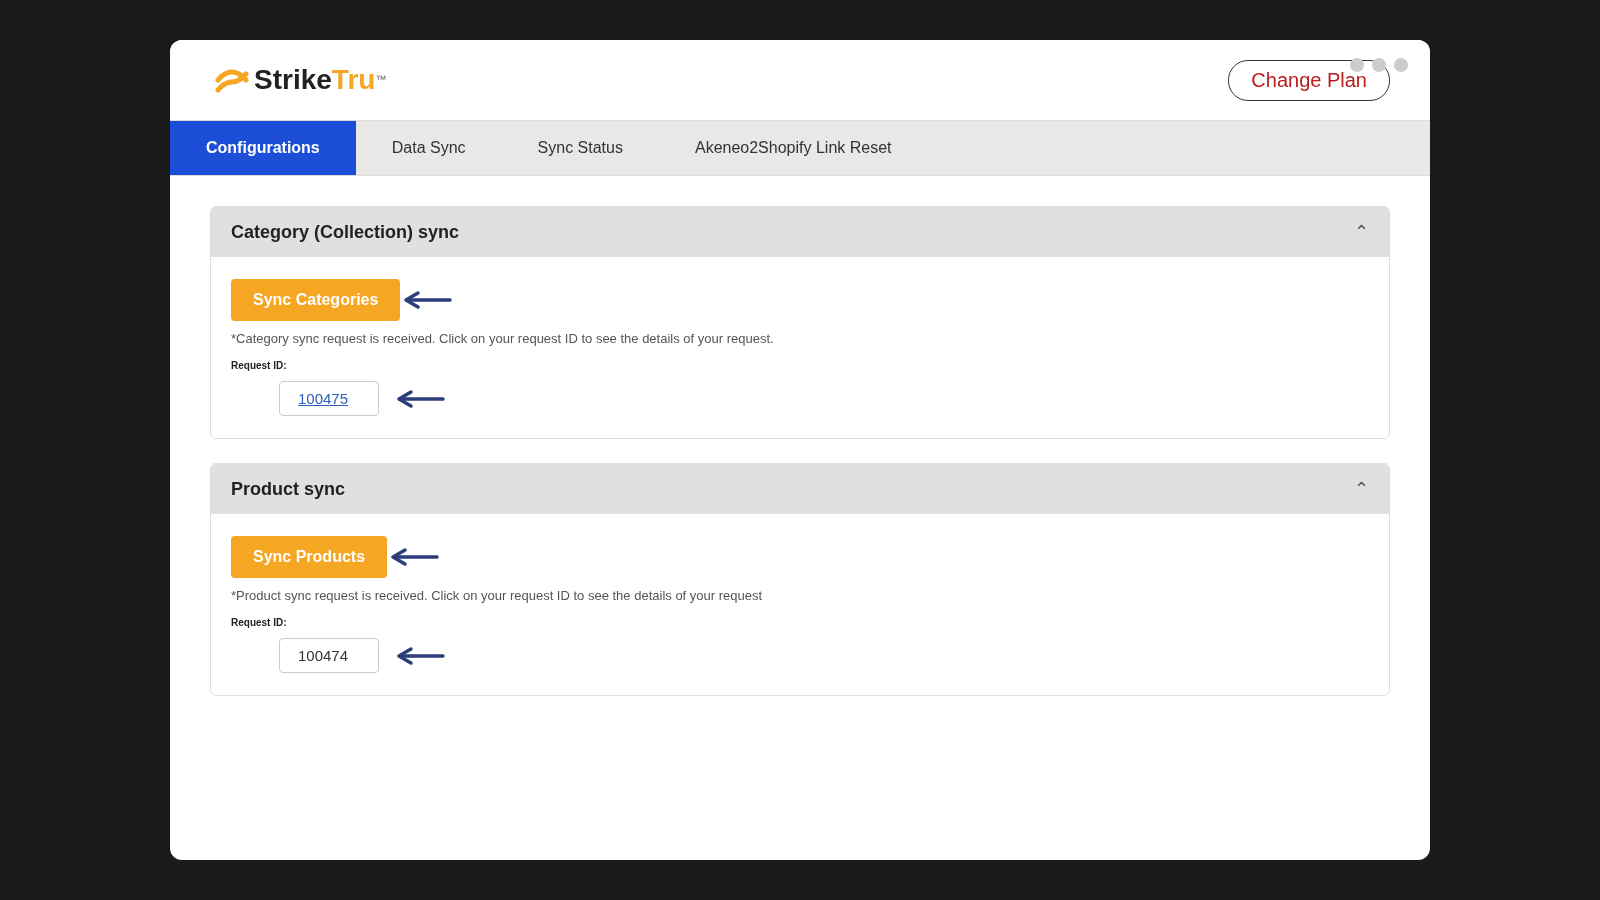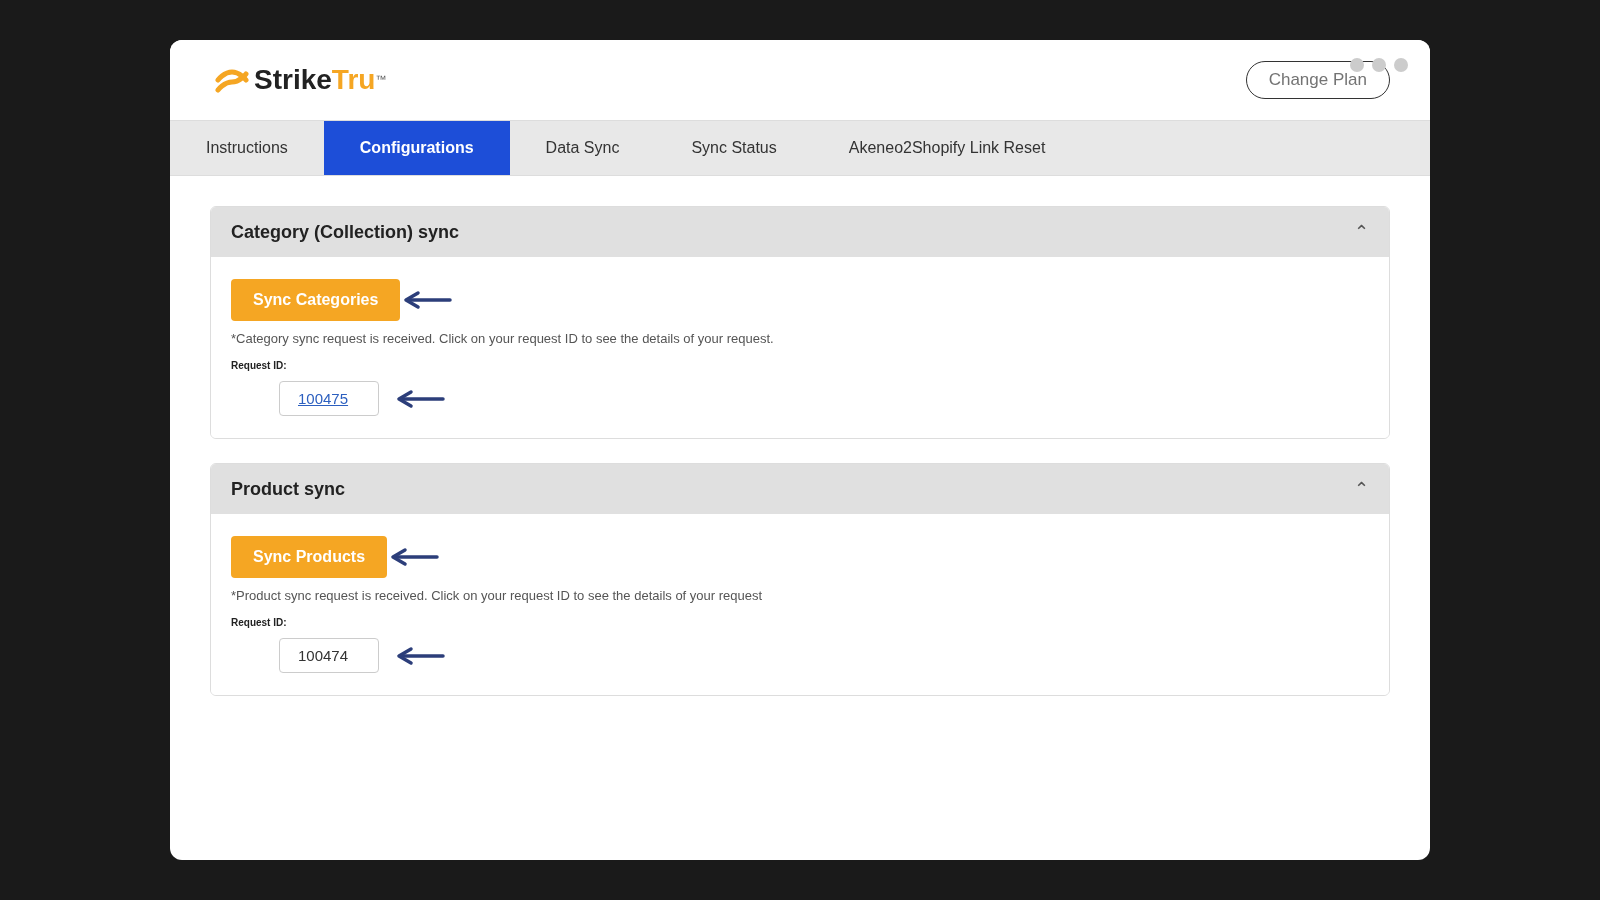--- a/index.html
+++ b/index.html
@@ -47,24 +47,24 @@
     }
     .logo-icon {
       width: 44px;
       height: 44px;
     }
     .change-plan-btn {
       border: 1.5px solid #333;
       background: #fff;
       padding: 8px 22px;
       border-radius: 20px;
-      font-size: 17px;
+      font-size: 20px;
       font-weight: 500;
       cursor: pointer;
-      color: #737373;
+      color: #b91c1c;
     }
     .tabs {
       display: flex;
       background: #e8e8e8;
       border-top: 1px solid #ddd;
       border-bottom: 1px solid #ddd;
     }
     .tab {
       padding: 18px 36px;
       font-size: 16px;
@@ -184,21 +184,20 @@
         <path d="M8 22 C8 22 14 14 22 14 C30 14 36 22 36 22" stroke="#f5a623" stroke-width="5" stroke-linecap="round" fill="none"></path>
       </svg>
       <div>
         <span style="font-size:28px;font-weight:800;color:#222;">Strike</span><span style="font-size:28px;font-weight:800;color:#f5a623;">Tru</span><span style="font-size:11px;vertical-align:super;color:#555;">™</span>
       </div>
     </div>
     <button class="change-plan-btn">Change Plan</button>
   </div>
 
   <div class="tabs">
-    <button class="tab">Instructions</button>
     <button class="tab active">Configurations</button>
     <button class="tab">Data Sync</button>
     <button class="tab">Sync Status</button>
     <button class="tab">Akeneo2Shopify Link Reset</button>
   </div>
 
   <div class="content">
 
     <div class="section">
       <div class="section-header">

